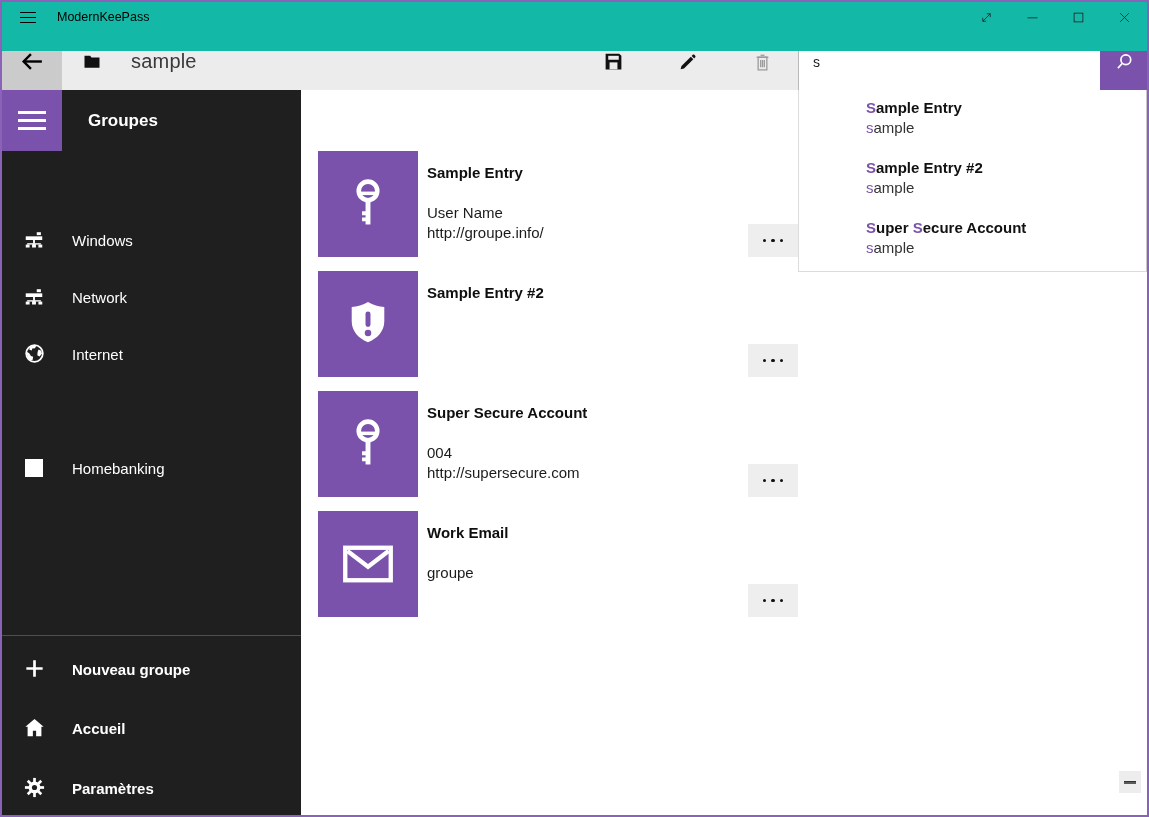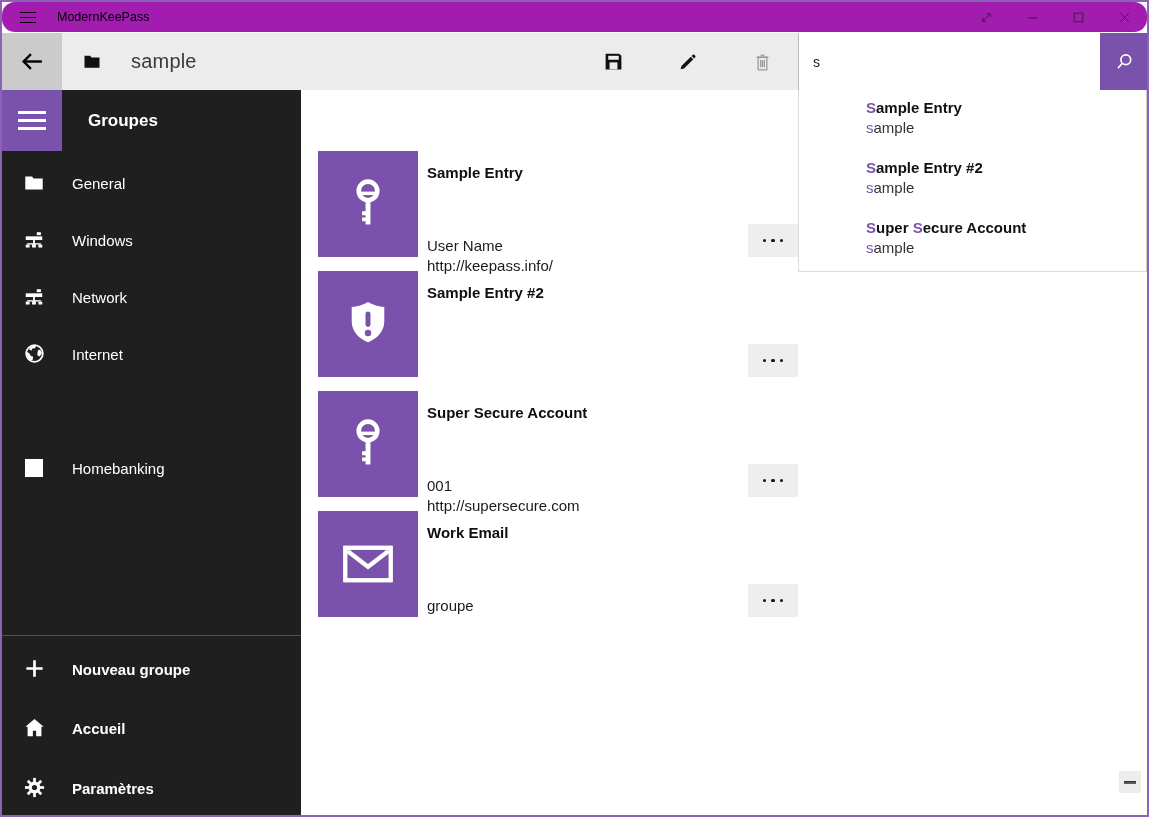--- a/index.html
+++ b/index.html
@@ -7,21 +7,21 @@
     --window-border:#8a63b8;
     --sidebar-bg:#1f1f1f;
     --appbar-bg:#ececec;
   }
   *{box-sizing:border-box;margin:0;padding:0;}
   body{font-family:"Liberation Sans",sans-serif;background:#fff;}
   .window{position:relative;width:1149px;height:817px;background:#fff;overflow:hidden;}
   .window::after{content:"";position:absolute;inset:0;border:2px solid var(--window-border);pointer-events:none;z-index:90;}
 
   
-  .titlebar{position:absolute;top:2px;left:2px;right:2px;height:30px;background:#a21caf;z-index:40;border-radius:13px;}
+  .titlebar{position:absolute;top:2px;left:2px;right:2px;height:49px;background:#14b8a6;z-index:40;}
   .tb-hamburger{position:absolute;left:10px;top:0;width:32px;height:31px;display:flex;flex-direction:column;justify-content:center;gap:3.5px;align-items:center;cursor:pointer;}
   .tb-hamburger span{display:block;width:16px;height:1.6px;background:#000;}
   .tb-title{position:absolute;left:55px;top:0;height:31px;line-height:31px;font-size:12.5px;color:#000;}
   .tb-controls{position:absolute;right:0;top:0;height:31px;display:flex;}
   .tb-btn{width:46px;height:31px;display:flex;align-items:center;justify-content:center;cursor:pointer;}
   .tb-btn svg{stroke:#222;fill:none;stroke-width:1.3;}
 
   
   .appbar{position:absolute;top:33px;left:2px;right:2px;height:57px;background:var(--appbar-bg);z-index:30;}
   .back-btn{position:absolute;left:0;top:0;width:60px;height:57px;background:#cbcbcb;display:flex;align-items:center;justify-content:center;cursor:pointer;}
@@ -51,21 +51,21 @@
   .sb-item .ic{position:absolute;left:20px;top:50%;transform:translateY(-50%);width:24px;height:24px;display:flex;align-items:center;justify-content:center;}
   .sb-item .lbl{position:absolute;left:70px;top:50%;transform:translateY(-50%);font-size:15px;color:#fff;}
   .sb-item.bold .lbl{font-weight:700;}
   .sb-divider{position:absolute;left:0;top:545px;width:100%;height:1px;background:#4f4f4f;}
 
   
   .main{position:absolute;top:90px;left:301px;right:2px;bottom:2px;background:#fff;}
   .entry{position:absolute;left:0;width:100%;height:106px;}
   .tile{position:absolute;left:17px;top:0;width:100px;height:106px;background:var(--accent);display:flex;align-items:center;justify-content:center;cursor:pointer;}
   .e-title{position:absolute;left:126px;top:13px;font-size:15px;font-weight:700;color:#0f0f0f;}
-  .e-details{position:absolute;left:126px;top:52px;font-size:15px;color:#1b1b1b;line-height:20px;margin-top:33px;}
+  .e-details{position:absolute;left:126px;top:52px;font-size:15px;color:#1b1b1b;line-height:20px;}
   .more-btn{position:absolute;left:447px;top:73px;width:50px;height:33px;background:#eee;display:flex;align-items:center;justify-content:center;gap:5px;cursor:pointer;}
   .more-btn i{display:block;width:3.5px;height:3.5px;border-radius:50%;background:#111;}
 
   
   .zoomout{position:absolute;left:1119px;top:771px;width:22px;height:22px;background:#ededed;display:flex;align-items:center;justify-content:center;cursor:pointer;z-index:60;}
   .zoomout span{display:block;width:12px;height:3px;background:#5a5a5a;border-top:1px solid #333;}
 </style>
 </head>
 <body>
 
@@ -150,28 +150,20 @@
   </div>
 
   <div class="sidebar">
     <div class="sb-hamburger">
         <span></span>
         <span></span>
         <span></span>
       </div>
     <div class="sb-header">Groupes</div>
 
-    <div class="sb-item" style="top:64px">
-      <span class="ic">
-          <svg width="22" height="22" viewBox="0 0 24 24" fill="#fff">
-            <path d="M2.5 5h7.4l1.6 2h10v12h-19z"></path>
-          </svg>
-        </span>
-      <span class="lbl">General</span>
-    </div>
     <div class="sb-item" style="top:121px">
       <span class="ic">
           <svg width="22" height="22" viewBox="0 0 24 24" fill="#fff">
             <rect x="15" y="3.5" width="4.5" height="3.2"></rect>
             <rect x="3" y="8" width="18" height="4"></rect>
             <rect x="11" y="12" width="2" height="4"></rect>
             <rect x="4.5" y="15.5" width="15" height="1.5"></rect>
             <rect x="3" y="17" width="4.2" height="3.2"></rect>
             <rect x="9.9" y="16.5" width="4.2" height="3.7"></rect>
             <rect x="16.8" y="17" width="4.2" height="3.2"></rect>
@@ -259,21 +251,21 @@
         <svg width="42" height="56" viewBox="0 0 24 31" fill="none" stroke="#fff">
             <circle cx="12" cy="8" r="5.3" stroke-width="2.6"></circle>
             <path d="M7 9.4h10" stroke-width="2"></path>
             <path d="M12 13.2v14" stroke-width="2.8"></path>
             <path d="M12 20.8H8.6M12 24.3H8.6" stroke-width="2.2"></path>
           </svg>
       </div>
       <div class="e-title">Sample Entry</div>
       <div class="e-details">
         <div>User Name</div>
-        <div>http://keepass.info/</div>
+        <div>http://groupe.info/</div>
       </div>
       <div class="more-btn">
           <i></i>
           <i></i>
           <i></i>
         </div>
     </div>
 
     <div class="entry" style="top:181px">
       <div class="tile">
@@ -295,21 +287,21 @@
       <div class="tile">
         <svg width="42" height="56" viewBox="0 0 24 31" fill="none" stroke="#fff">
             <circle cx="12" cy="8" r="5.3" stroke-width="2.6"></circle>
             <path d="M7 9.4h10" stroke-width="2"></path>
             <path d="M12 13.2v14" stroke-width="2.8"></path>
             <path d="M12 20.8H8.6M12 24.3H8.6" stroke-width="2.2"></path>
           </svg>
       </div>
       <div class="e-title">Super Secure Account</div>
       <div class="e-details">
-        <div>001</div>
+        <div>004</div>
         <div>http://supersecure.com</div>
       </div>
       <div class="more-btn">
           <i></i>
           <i></i>
           <i></i>
         </div>
     </div>
 
     <div class="entry" style="top:421px">

